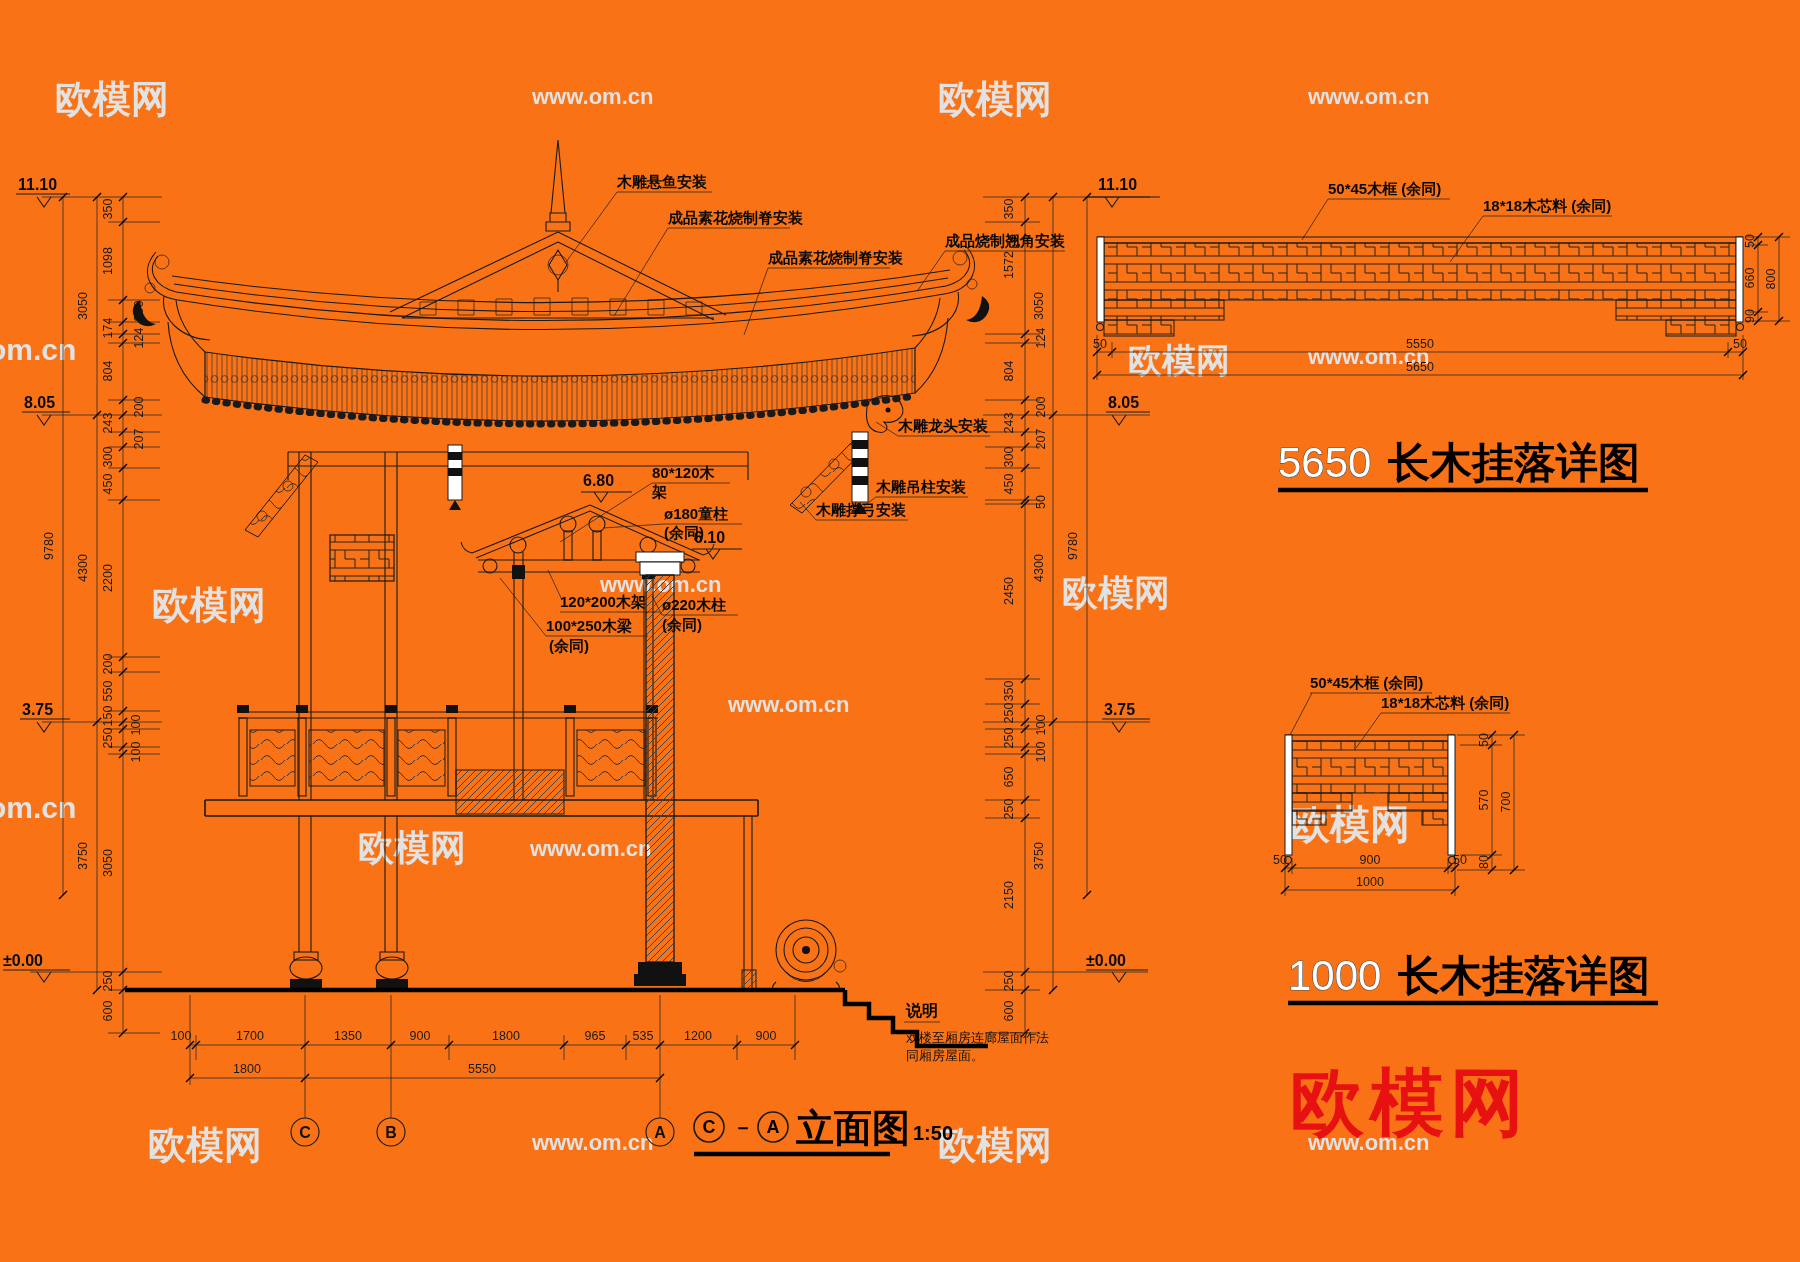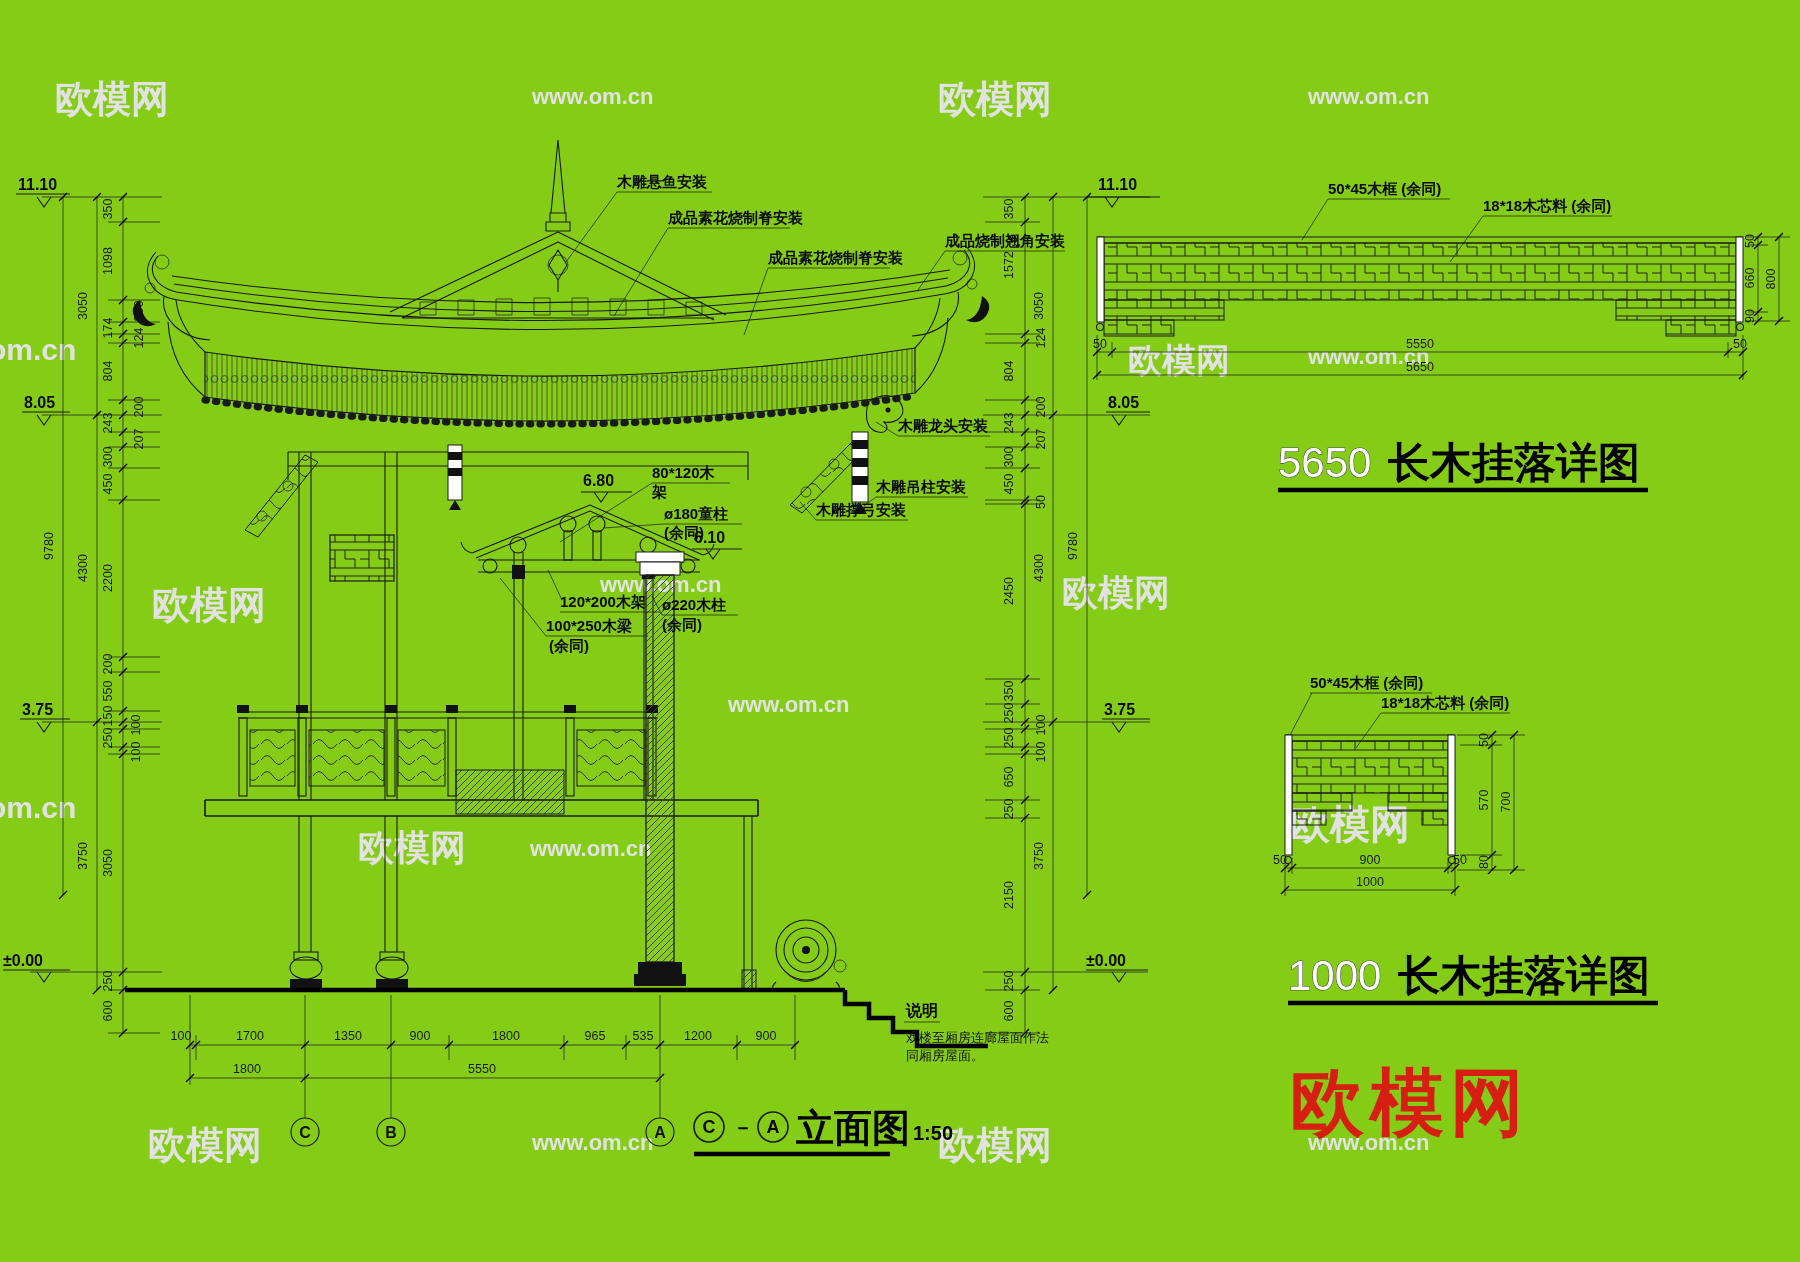--- a/index.html
+++ b/index.html
@@ -1,16 +1,16 @@
 <!DOCTYPE html>
 <html><head>
 <meta charset="utf-8">
 <style>
   html,body{margin:0;padding:0;background:#ffffff;}
-  #stage{position:relative;width:1800px;height:1262px;background:#84cc16;overflow:hidden;
+  #stage{position:relative;width:1800px;height:1262px;background:#f97316;overflow:hidden;
          font-family:"Liberation Sans",sans-serif;}
   svg{position:absolute;left:0;top:0;}
   .ln{stroke:#1a1a1a;fill:none;stroke-width:1.1;}
   .thin{stroke:#1a1a1a;fill:none;stroke-width:.7;}
   .med{stroke:#1a1a1a;fill:none;stroke-width:1.6;}
   .thick{stroke:#000;fill:none;stroke-width:4.5;}
   .dimline{stroke:#2a2a2a;fill:none;stroke-width:.8;}
   .tick{stroke:#000;fill:none;stroke-width:1.4;}
   .dim{font:12.5px "Liberation Sans",sans-serif;fill:#1a1a1a;}
   .ann{font:bold 15px "Liberation Sans",sans-serif;fill:#0a0a0a;}

